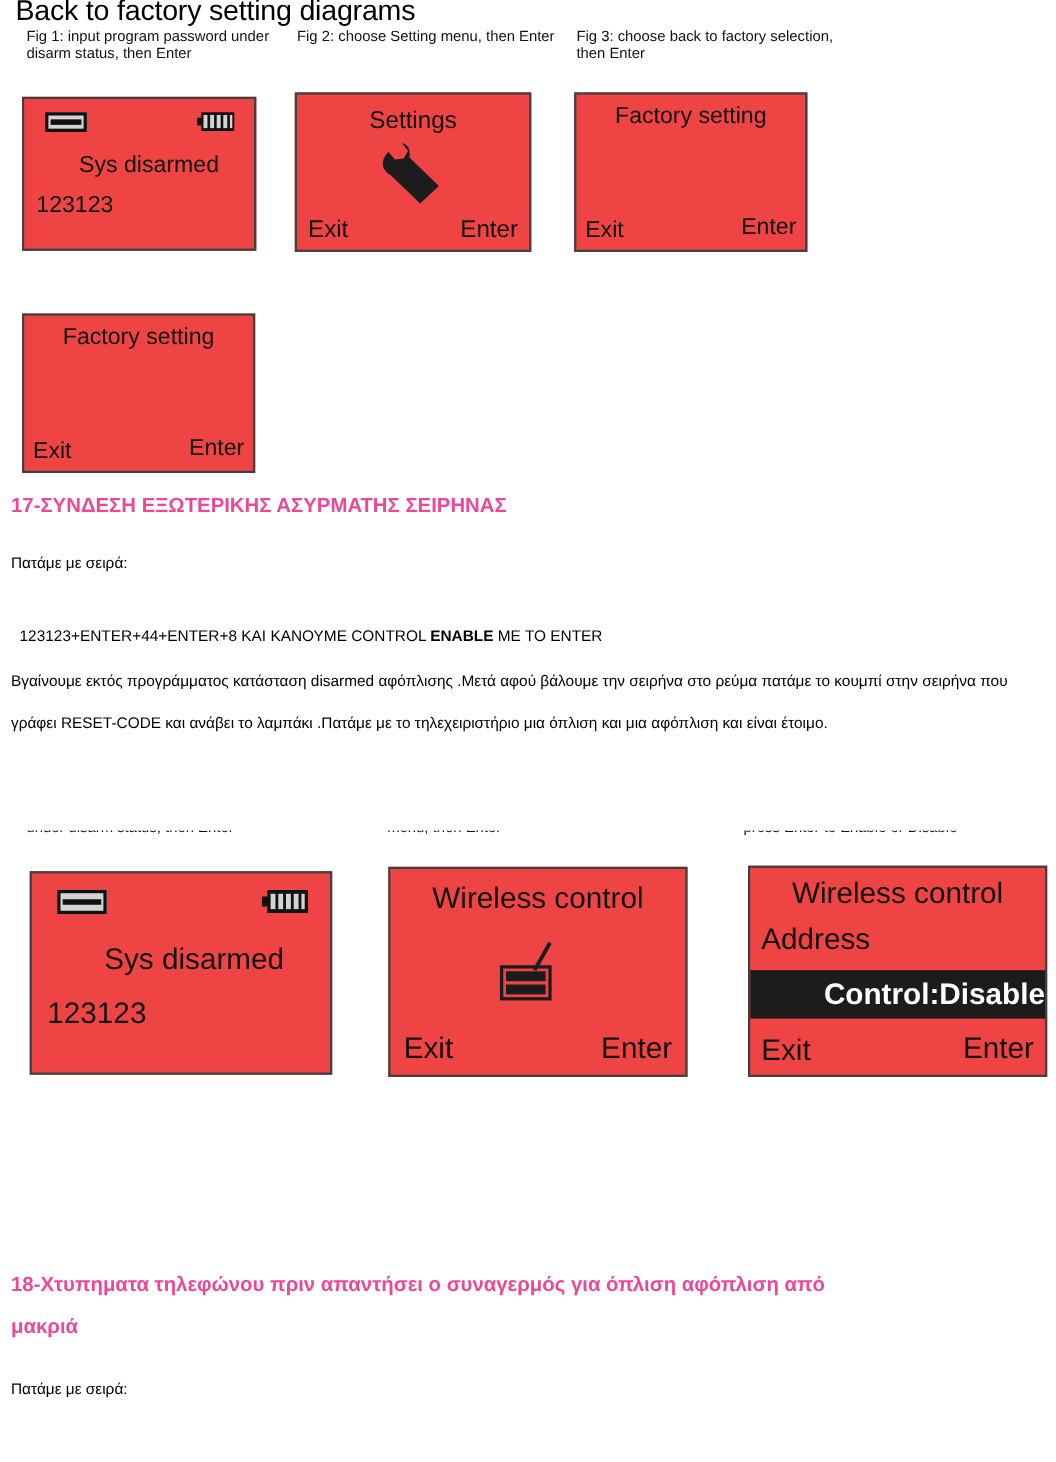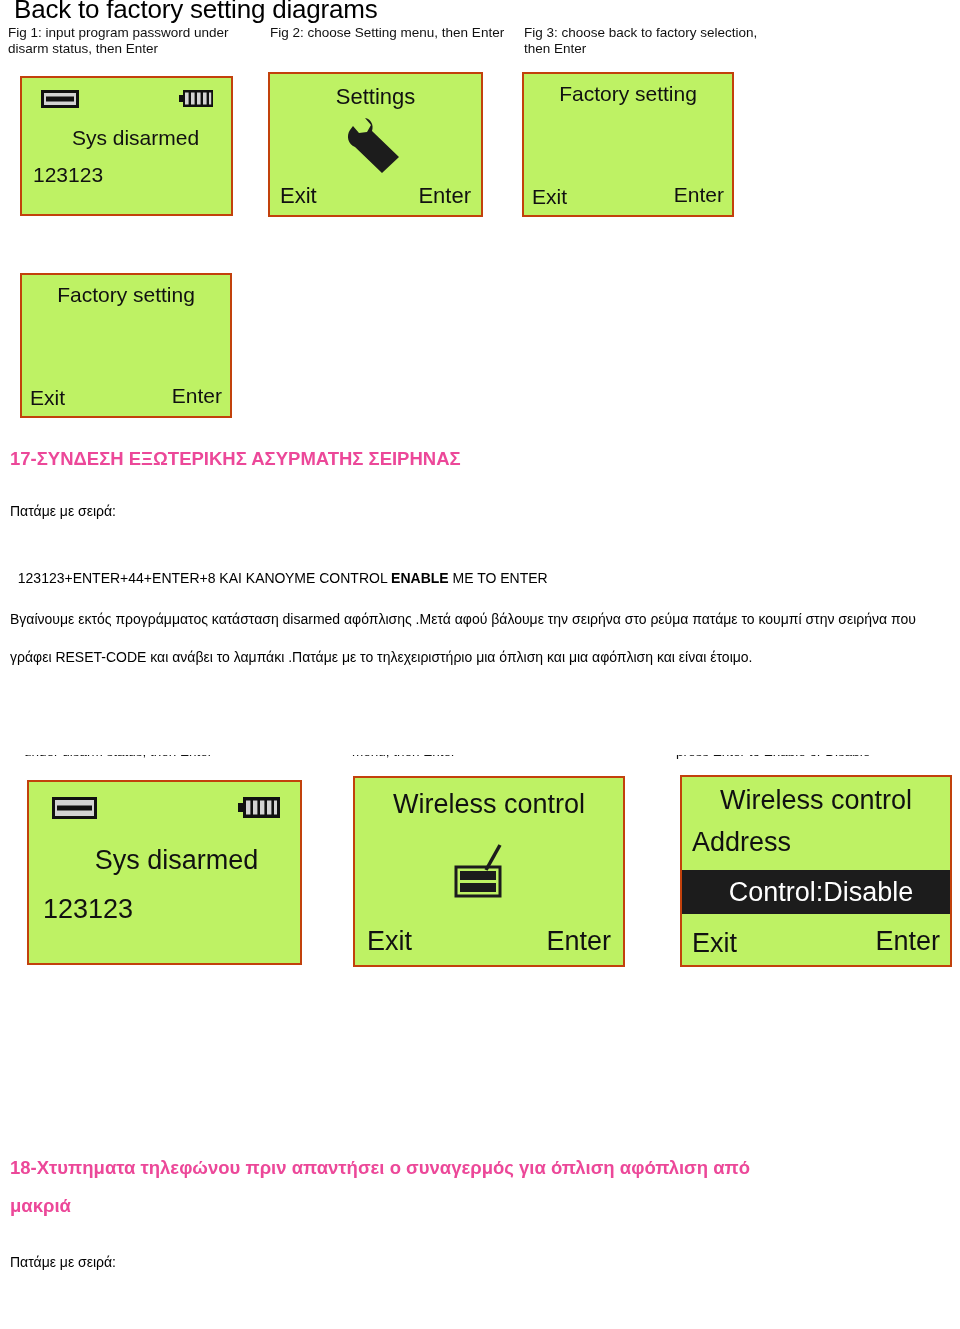--- a/index.html
+++ b/index.html
@@ -36,24 +36,25 @@
     position: absolute;
     font-size: 13.5px;
     line-height: 15.5px;
     color: #111;
     font-family: "Liberation Sans", sans-serif;
   }
 
   
   .lcd {
     position: absolute;
-    background: #bef264;
-    border: 2px solid #c2410c;
+    background: #ef4444;
+    border: 2px solid #404040;
     box-sizing: border-box;
     overflow: hidden;
+    margin-top: 12px;
   }
   .lcd-line {
     position: absolute;
     left: 0; right: 0;
     text-align: center;
     font-family: "Liberation Sans", sans-serif;
     color: #111;
   }
   .lcd-band {
     position: absolute;
@@ -141,21 +142,21 @@
     font-family: "Liberation Sans", sans-serif;
   }
 </style>
 </head>
 <body>
 
 <div id="diagram-block-top">
 
   <div id="doc-title">Back to factory setting diagrams</div>
 
-  <div class="fig-caption" style="left:8px; top:25px; width:240px;">Fig 1: input program password
+  <div class="fig-caption" style="left:24px; top:25px; width:240px;">Fig 1: input program password
 under disarm status, then Enter</div>
 
   <div class="lcd" style="left:20px; top:76px; width:213px; height:140px;">
     <div class="icon-signal" style="left:19px; top:12px; width:38px; height:18px;"></div>
     <div class="icon-battery" style="right:16px; top:11px; width:36px; height:19px;">
       <svg width="36" height="19" viewBox="0 0 36 19" xmlns="http://www.w3.org/2000/svg">
         <polygon points="0,6 4,6 4,1 34,1 34,18 4,18 4,13 0,13" fill="#111"></polygon>
         <rect x="6" y="3.5" width="3.6" height="12" fill="#d3d3d3"></rect>
         <rect x="12" y="3.5" width="3.6" height="12" fill="#d3d3d3"></rect>
         <rect x="18" y="3.5" width="3.6" height="12" fill="#d3d3d3"></rect>
@@ -249,21 +250,21 @@
       </svg>
     </div>
     <div class="lcd-exit" style="left:12px; bottom:8px; font-size:27px;">Exit</div>
     <div class="lcd-enter" style="right:12px; bottom:8px; font-size:27px;">Enter</div>
   </div>
 
   <div class="lcd" style="left:680px; top:30px; width:272px; height:192px;">
     <div class="lcd-line" style="top:8px; font-size:27px;">Wireless control</div>
     <div class="lcd-exit" style="left:10px; top:50px; font-size:27px;">Address</div>
     <div class="lcd-band" style="top:93px; height:44px; justify-content:flex-start; padding-left:10px;">
-      <span style="font-size:27px; font-weight:normal; text-align:center;">Control:Disable</span>
+      <span style="font-size:27px; font-weight:bold; text-align:right;">Control:Disable</span>
     </div>
     <div class="lcd-exit" style="left:10px; bottom:6px; font-size:27px;">Exit</div>
     <div class="lcd-enter" style="right:10px; bottom:8px; font-size:27px;">Enter</div>
   </div>
 </div>
 
 <div class="hdr" style="left:10px; top:1157px;">18-Χτυπηματα τηλεφώνου πριν απαντήσει ο συναγερμός για όπλιση αφόπλιση από</div>
 <div class="hdr" style="left:10px; top:1195px;">μακριά</div>
 
 <div class="para" style="left:10px; top:1243px;">Πατάμε με σειρά:</div>

